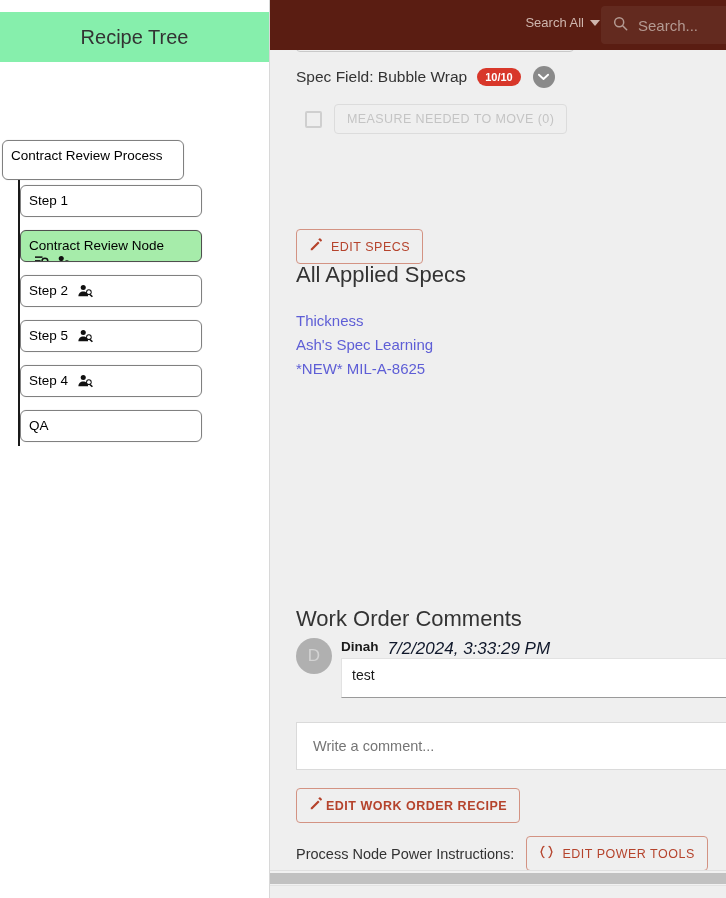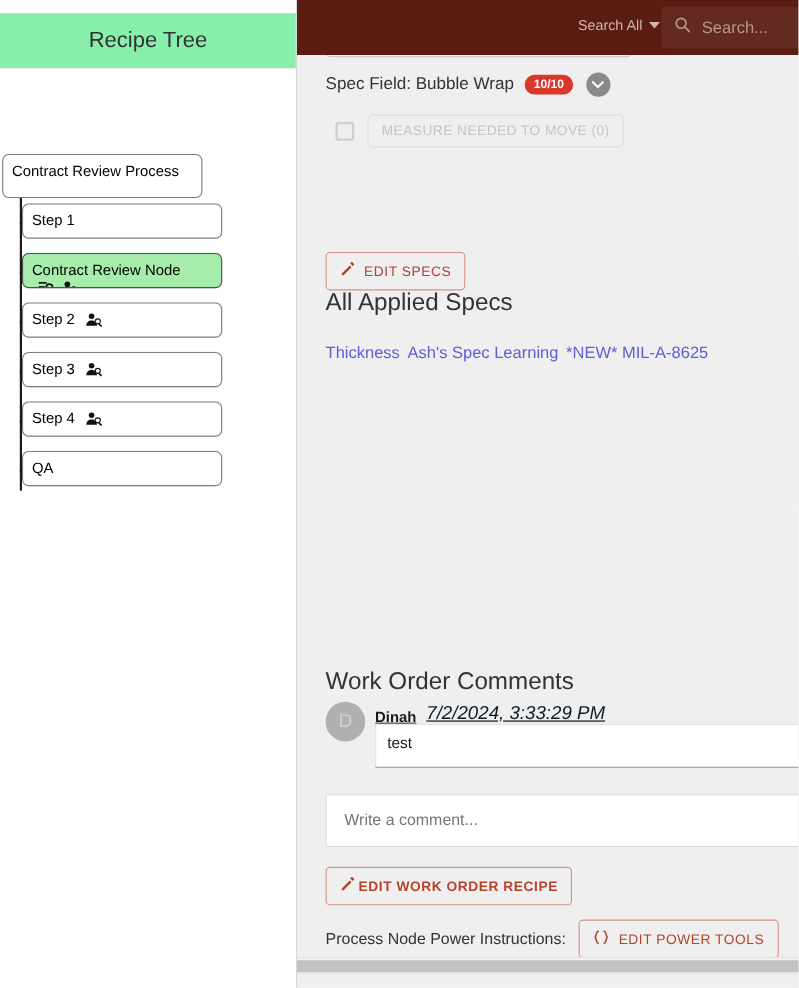--- a/index.html
+++ b/index.html
@@ -267,21 +267,21 @@
     font-size: 22px;
     color: #333333;
     font-weight: 400;
   }
 
   #spec-links {
     position: absolute;
     left: 26px;
     top: 312px;
     display: flex;
-    flex-direction: row;
+    flex-direction: column;
     gap: 7px;
   }
   .spec-link {
     font-size: 15px;
     color: #5e5ed6;
     text-decoration: none;
     cursor: pointer;
   }
 
   #woc-title {
@@ -309,23 +309,22 @@
     font-size: 17px;
     display: flex;
     align-items: center;
     justify-content: center;
   }
   #comment-meta {
     position: absolute;
     left: 45px;
     top: 5px;
     display: flex;
-    align-items: flex-end;
+    align-items: flex-start;
     gap: 9px;
-    text-decoration: underline;
   }
   #comment-author {
     font-size: 13.5px;
     font-weight: bold;
     color: #1a1a1a;
   }
   #comment-time {
     font-size: 17px;
     font-style: italic;
     color: #0f172a;
@@ -475,21 +474,21 @@
                 <circle cx="11.6" cy="8.2" r="3" fill="#111"></circle>
                 <circle cx="11.6" cy="8.2" r="1.9" fill="#fff"></circle>
                 <rect x="13.4" y="10.2" width="3.4" height="1.7" transform="rotate(42 13.4 10.2)"></rect>
               </g>
             </svg>
         </span>
       </span>
     </div>
 
     <div class="tree-node child" style="top:258px">
-      <span class="node-label">Step 3</span>
+      <span class="node-label">Step 5</span>
       <span class="node-icons">
         <span class="ico">
           <svg width="15" height="14" viewBox="0 0 16 14">
               <g fill="#111">
                 <circle cx="5.6" cy="3.3" r="2.7"></circle>
                 <path d="M0.4 12.6c0-3.2 2.3-5.2 5.2-5.2s5.2 2 5.2 5.2z"></path>
                 <circle cx="11.6" cy="8.2" r="3" fill="#111"></circle>
                 <circle cx="11.6" cy="8.2" r="1.9" fill="#fff"></circle>
                 <rect x="13.4" y="10.2" width="3.4" height="1.7" transform="rotate(42 13.4 10.2)"></rect>
               </g>

